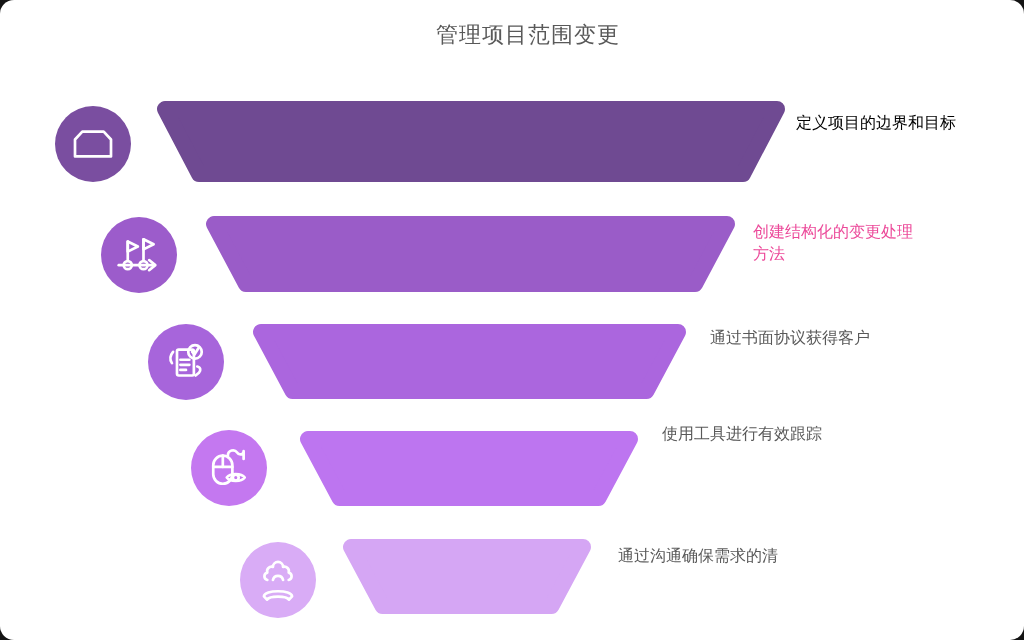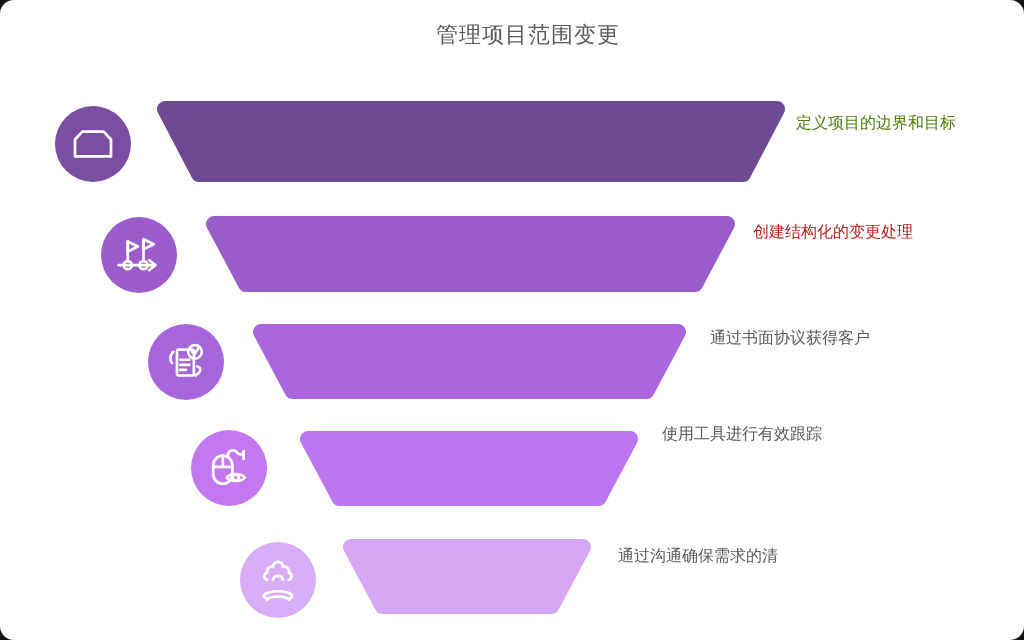--- a/index.html
+++ b/index.html
@@ -68,37 +68,38 @@
       <path d="M261 332 L678 332 L646.5 391 L292.5 391 Z" fill="#AB66DE" stroke="#AB66DE" stroke-width="16" stroke-linejoin="round"></path>
       <path d="M308 439 L630 439 L598.5 498 L339.5 498 Z" fill="#BD75F0" stroke="#BD75F0" stroke-width="16" stroke-linejoin="round"></path>
       <path d="M351 547 L583 547 L551.5 606 L382.5 606 Z" fill="#D5A6F4" stroke="#D5A6F4" stroke-width="16" stroke-linejoin="round"></path>
     </svg>
   <div id="rows">
       <div class="icon-circle" style="left: 55px; top: 106px; background: rgb(122, 78, 160);">
         <svg viewBox="0 0 48 48" fill="none" stroke="#ffffff" stroke-width="2.4" stroke-linecap="round" stroke-linejoin="round">
           <path d="M8 20 L14.5 13 H33.5 L40 20 V35 H8 Z"></path>
         </svg>
       </div>
-      <div class="step-label" style="left: 796px; top: 112px; color: #4d7c0f;">
+      <div class="step-label" style="left: 796px; top: 112px; color: #000000;">
         <div>定义项目的边界和目标</div>
       </div>
       <div class="icon-circle" style="left: 101px; top: 217px; background: rgb(156, 92, 203);">
         <svg viewBox="0 0 48 48" fill="none" stroke="#ffffff" stroke-width="2.4" stroke-linecap="round" stroke-linejoin="round">
           <path d="M6 33 H37"></path>
           <path d="M33 28.5 L38.5 33 L33 37.5"></path>
           <circle cx="14" cy="33" r="3.6"></circle>
           <circle cx="28" cy="33" r="3.6"></circle>
           <path d="M14 29 V12"></path>
           <path d="M14 12 L23 16.5 L14 21 Z"></path>
           <path d="M28 29 V10"></path>
           <path d="M28 10 L37 14.5 L28 19 Z"></path>
         </svg>
       </div>
-      <div class="step-label" style="left: 753px; top: 221px; color: #b91c1c;">
+      <div class="step-label" style="left: 753px; top: 221px; color: #ec4899;">
         <div>创建结构化的变更处理</div>
+        <div>方法</div>
       </div>
       <div class="icon-circle" style="left: 148px; top: 324px; background: rgb(167, 101, 219);">
         <svg viewBox="0 0 48 48" fill="none" stroke="#ffffff" stroke-width="2.4" stroke-linecap="round" stroke-linejoin="round">
           <rect x="16" y="13" width="15" height="23" rx="1.5"></rect>
           <path d="M19 22 H27"></path>
           <path d="M19 26.5 H27"></path>
           <path d="M19 31 H24"></path>
           <circle cx="32" cy="15" r="6"></circle>
           <path d="M29.5 15 L31.5 17.3 L35 11.8"></path>
           <path d="M12.5 15 C10 18 9.5 22 11.5 25"></path>

